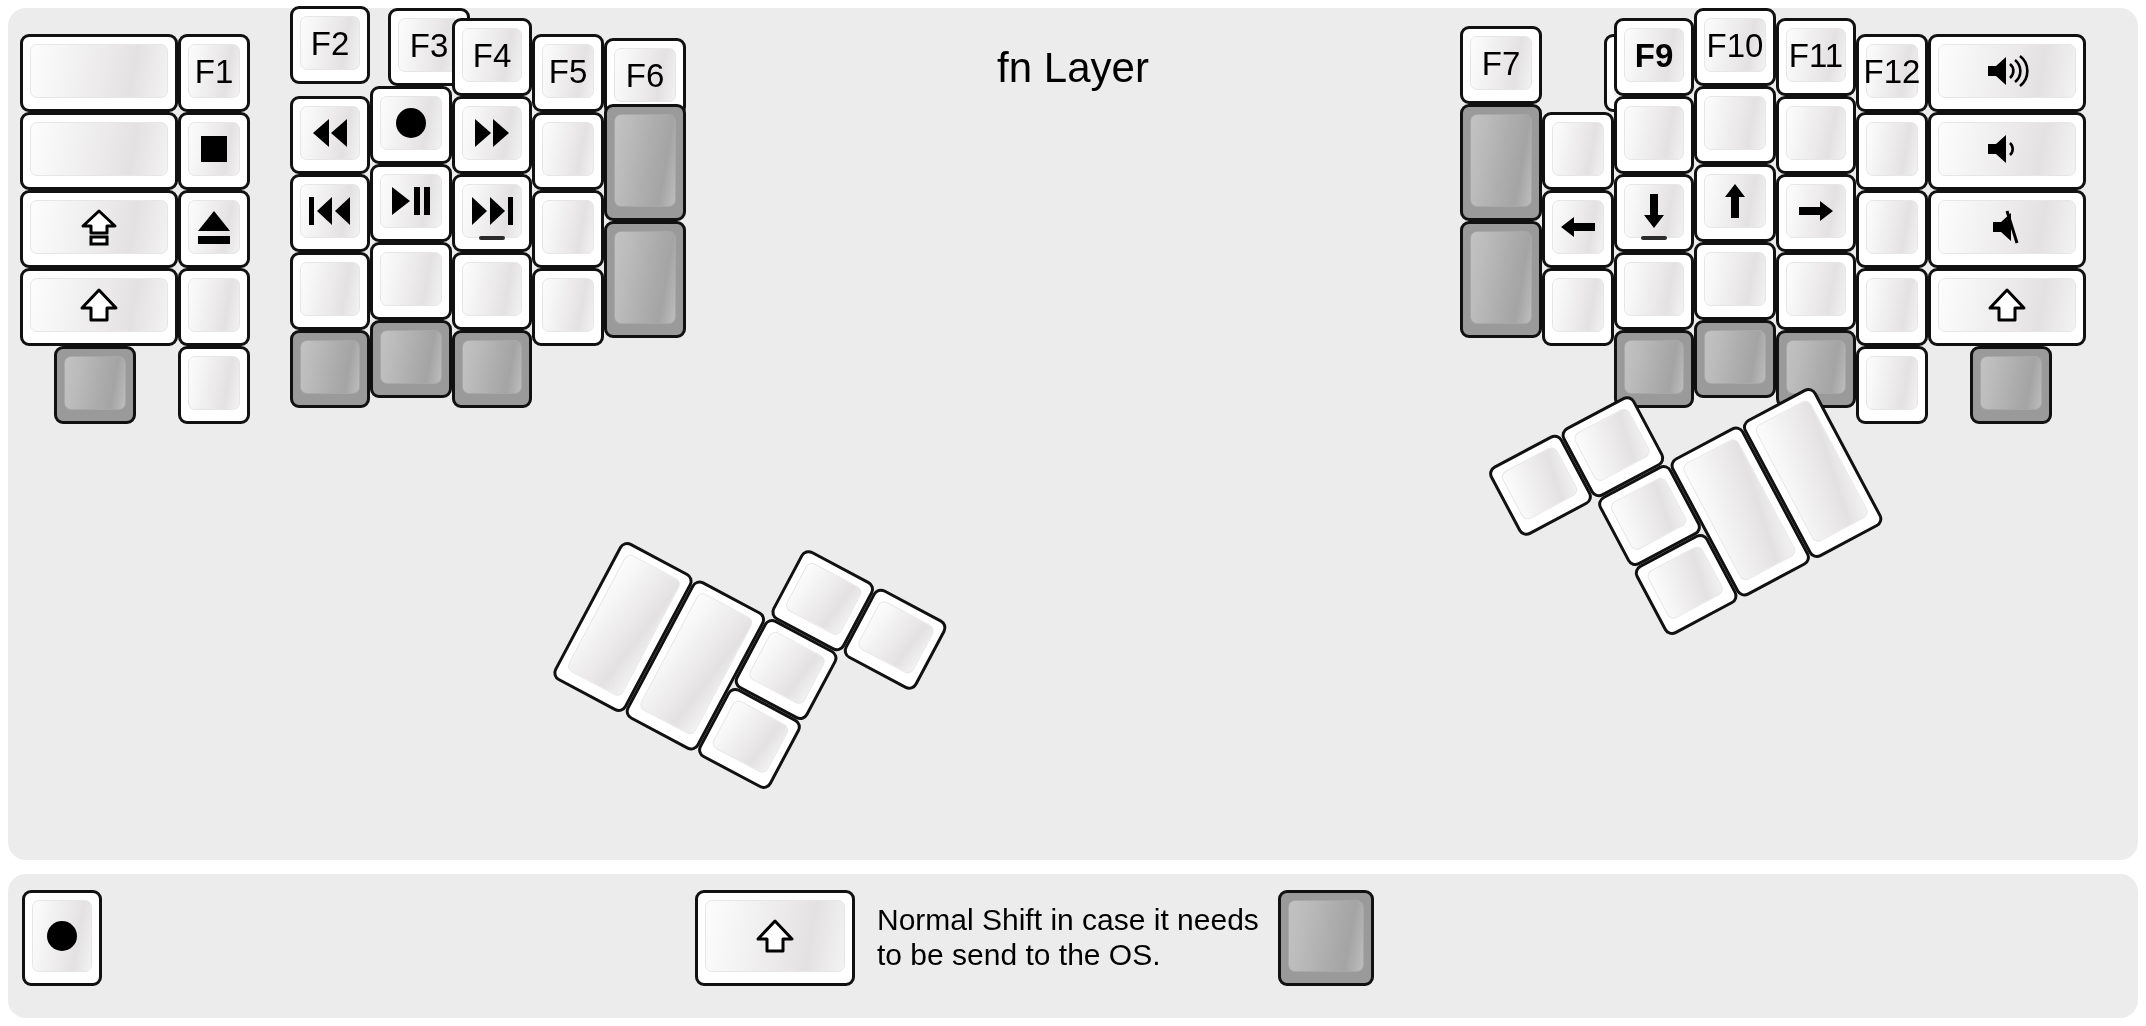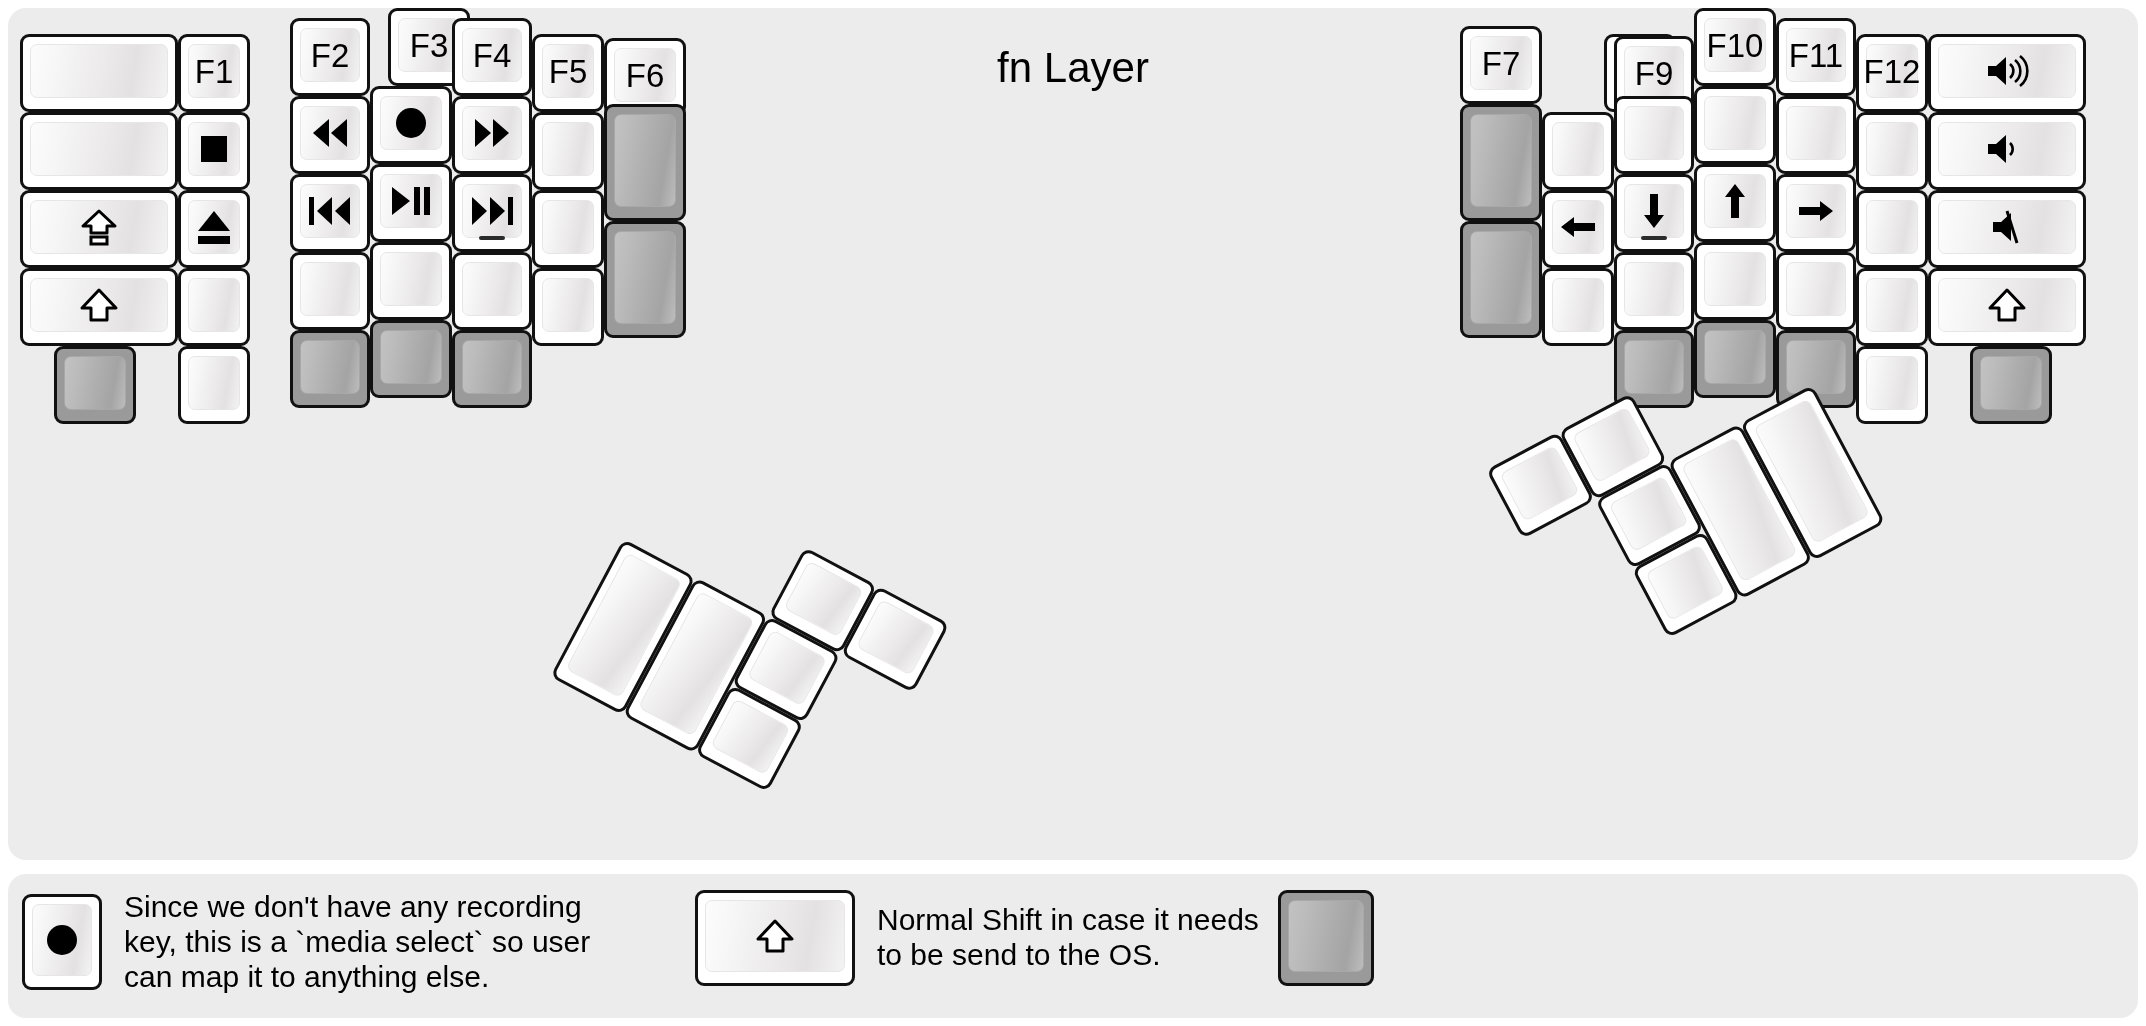--- a/index.html
+++ b/index.html
@@ -159,21 +159,21 @@
       <div class="key" style="left: 178px; top: 268px; width: 72px; height: 78px;">
         <div class="cap">
           <div class="legend"></div>
         </div>
       </div>
       <div class="key" style="left: 178px; top: 346px; width: 72px; height: 78px;">
         <div class="cap">
           <div class="legend"></div>
         </div>
       </div>
-      <div class="key" style="left: 290px; top: 18px; width: 80px; height: 78px;">
+      <div class="key" style="left: 290px; top: 6px; width: 80px; height: 78px;">
         <div class="cap">
           <div class="legend">F2</div>
         </div>
       </div>
       <div class="key" style="left: 290px; top: 96px; width: 80px; height: 78px;">
         <div class="cap">
           <div class="legend">
             <svg width="46" height="32" viewBox="0 0 46 32">
               <path d="M22 2 L22 30 L6 16 Z" fill="#000"></path>
               <path d="M40 2 L40 30 L24 16 Z" fill="#000"></path>
@@ -341,21 +341,21 @@
               <path d="M4 17 L17 7 L17 13 L38 13 L38 21 L17 21 L17 27 Z" fill="#000"></path>
             </svg>
           </div>
         </div>
       </div>
       <div class="key" style="left: 1542px; top: 268px; width: 72px; height: 78px;">
         <div class="cap">
           <div class="legend"></div>
         </div>
       </div>
-      <div class="key" style="left: 1614px; top: 36px; width: 80px; height: 78px;">
+      <div class="key" style="left: 1614px; top: 18px; width: 80px; height: 78px; font-weight: bold;">
         <div class="cap">
           <div class="legend">F9</div>
         </div>
       </div>
       <div class="key" style="left: 1614px; top: 96px; width: 80px; height: 78px;">
         <div class="cap">
           <div class="legend"></div>
         </div>
       </div>
       <div class="key" style="left: 1614px; top: 174px; width: 80px; height: 78px;">
@@ -578,23 +578,20 @@
       <div class="legend-item" style="left: 22px; top: 890px;">
         <div class="legend-key" style="width: 80px; height: 96px;">
           <div class="cap">
             <div class="legend">
               <svg width="38" height="38" viewBox="0 0 38 38">
                 <circle cx="19" cy="19" r="15" fill="#000"></circle>
               </svg>
             </div>
           </div>
         </div>
-        <div class="legend-text">Since we don't have any recording
-key, this is a `media select` so user
-can map it to anything else.</div>
       </div>
       <div class="legend-item" style="left: 660px; top: 890px; padding-left: 35px;">
         <div class="legend-key" style="width: 160px; height: 96px;">
           <div class="cap">
             <div class="legend">
               <svg width="40" height="40" viewBox="0 0 40 40">
                 <path d="M20 5 L37 23 L28 23 L28 35 L12 35 L12 23 L3 23 Z" fill="#fff" stroke="#000" stroke-width="3" stroke-linejoin="round"></path>
               </svg>
             </div>
           </div>

